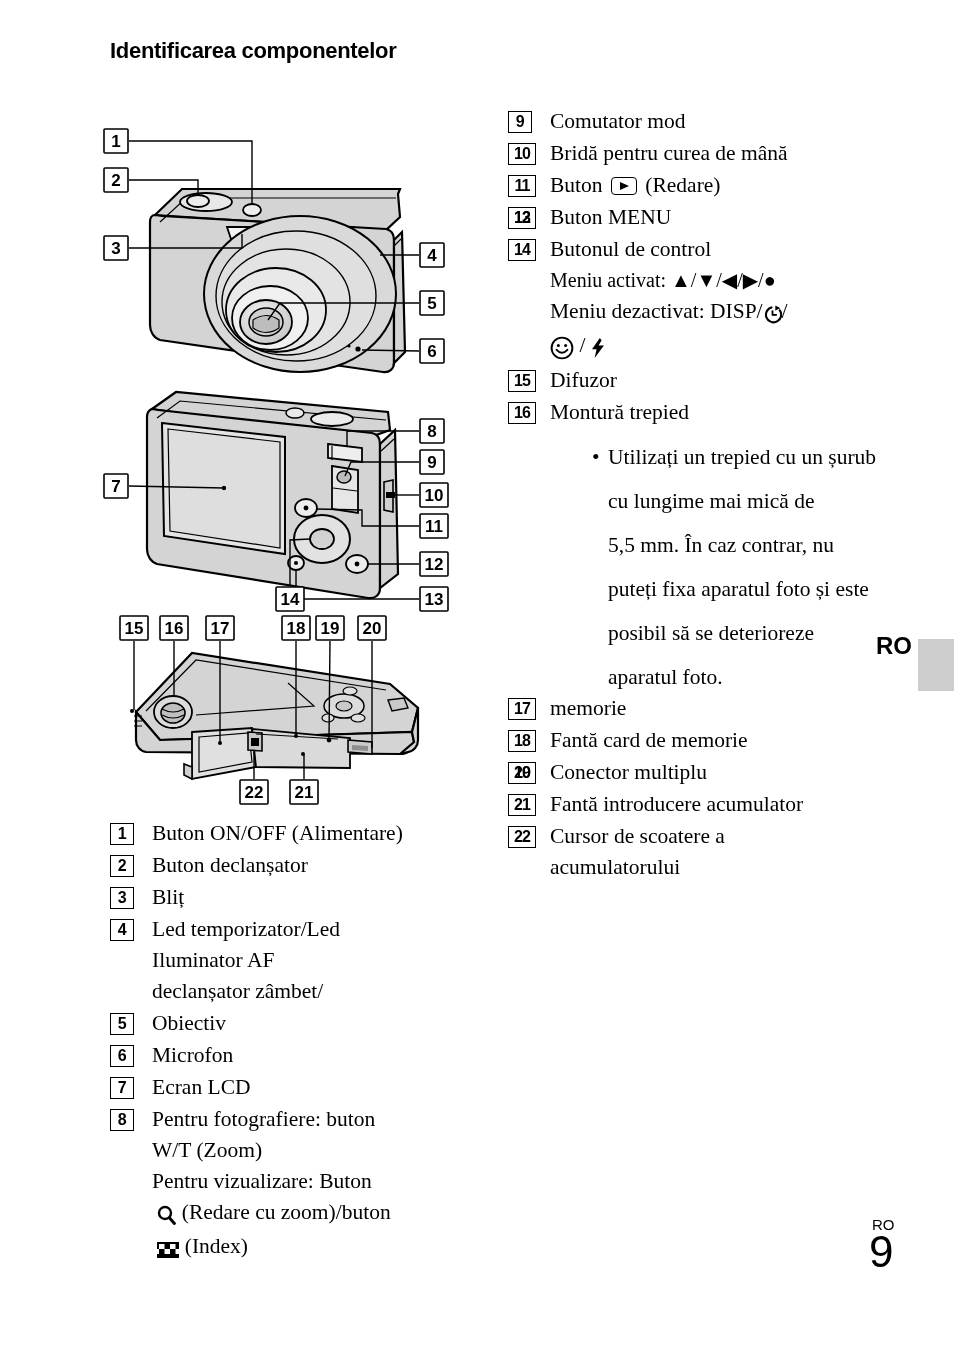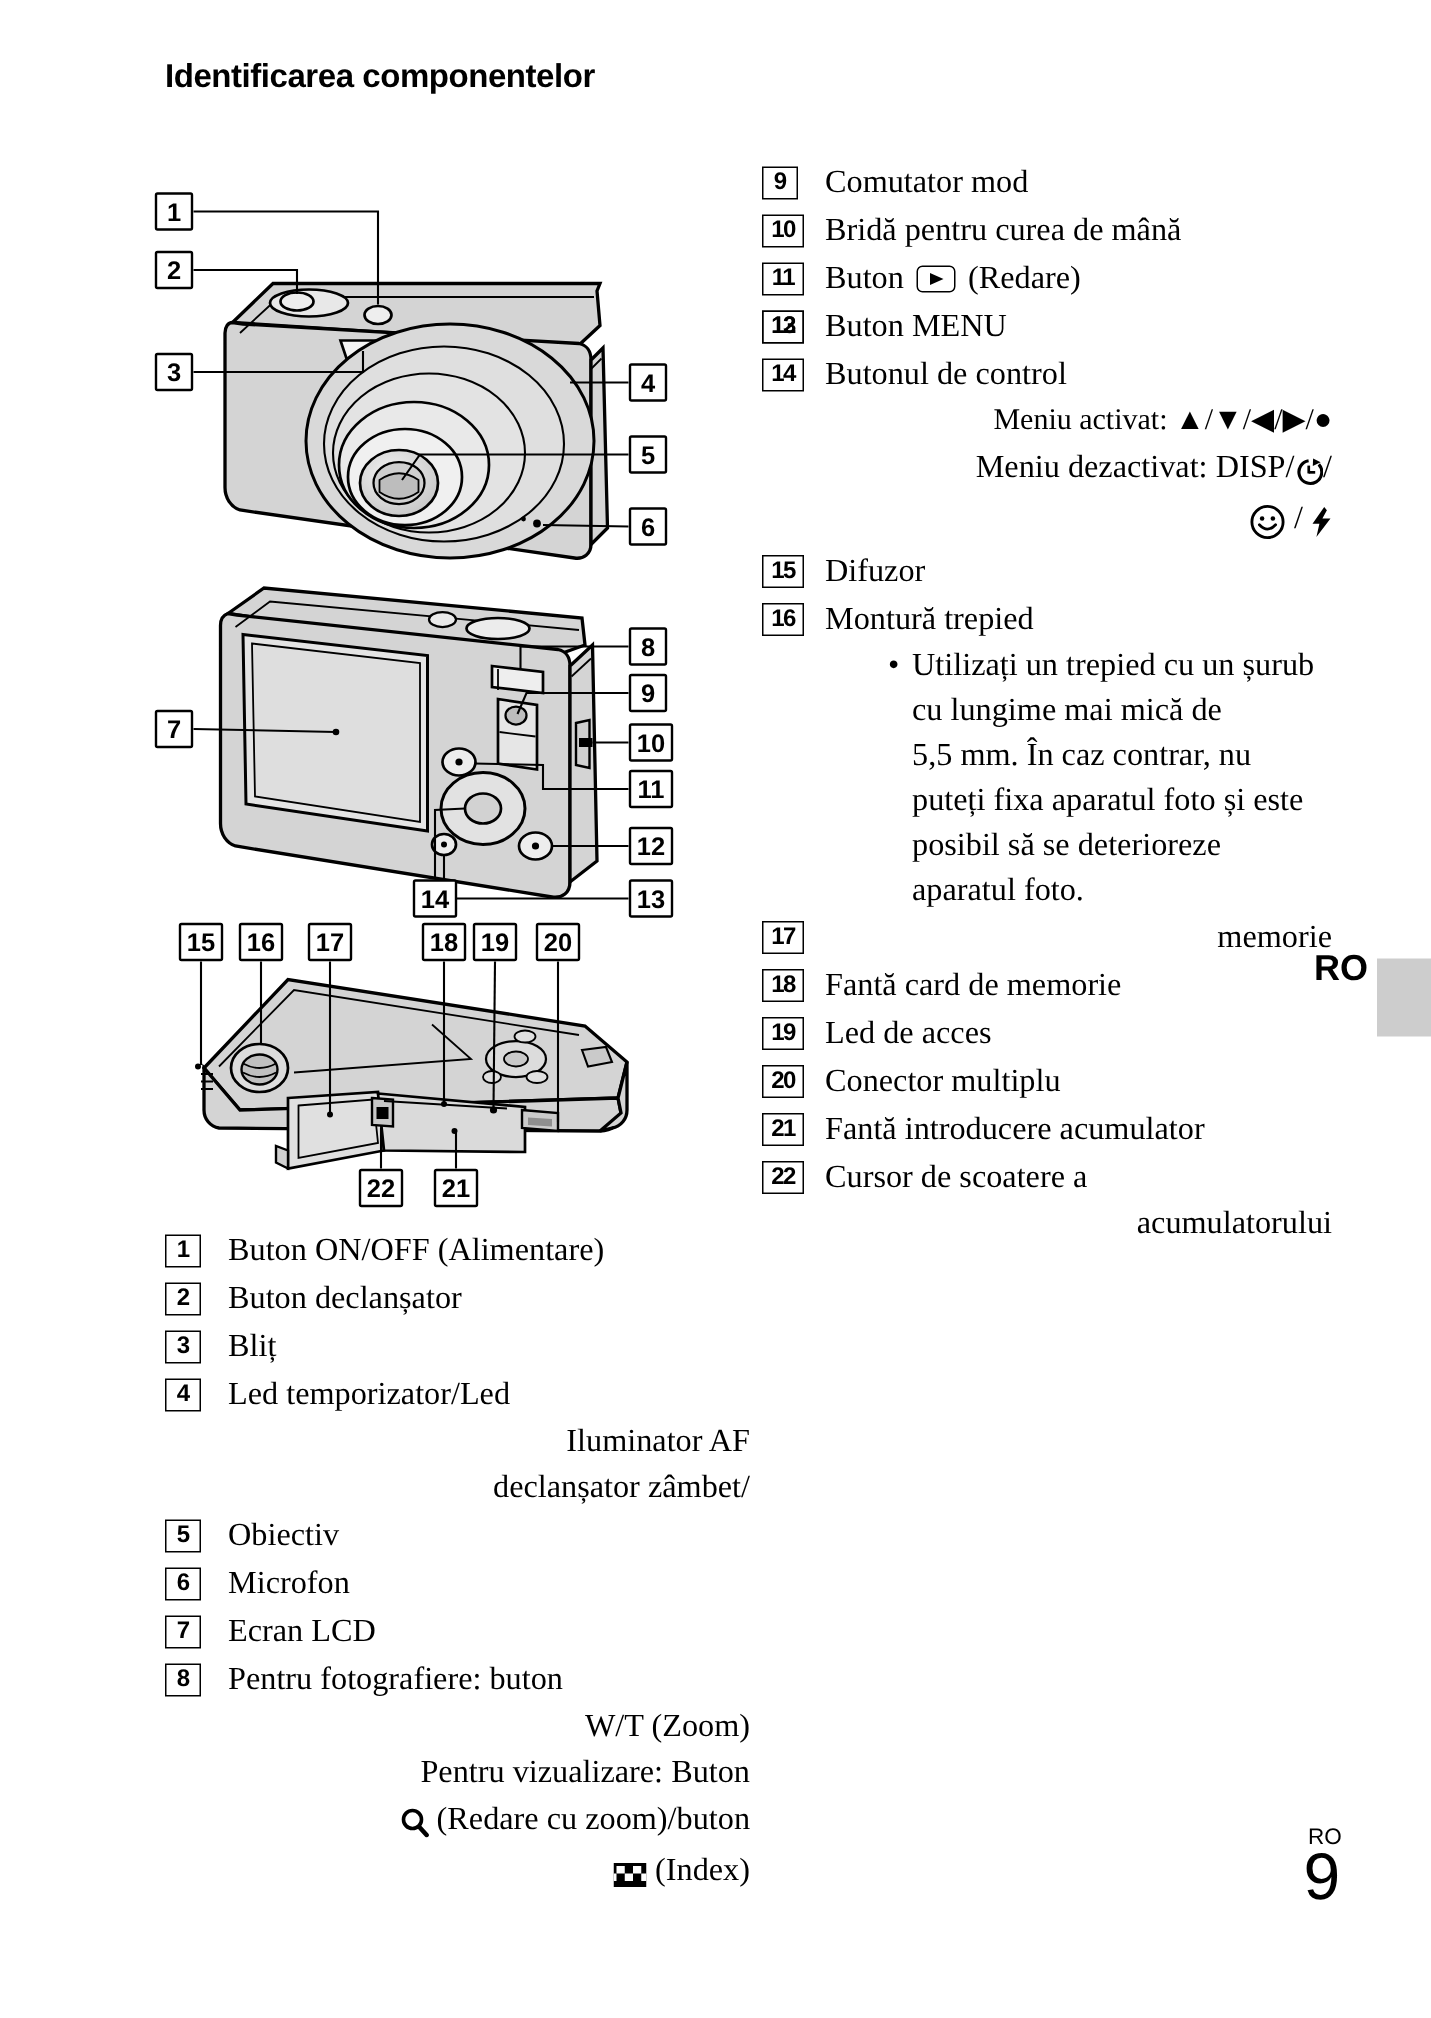--- a/index.html
+++ b/index.html
@@ -73,35 +73,34 @@
   }
   .item .numbox.wide {
     width: 28px;
     letter-spacing: -1px;
   }
   .item .label {
     display: block;
   }
   .item .sub {
     display: block;
-    text-align: right;
   }
   .bullet {
     position: relative;
     padding-left: 58px;
     font-size: 21.5px;
     line-height: 30px;
   }
   .bullet .dot {
     position: absolute;
     left: 42px;
     top: 0px;
     font-size: 21.5px;
   }
-  .bullet .btext { display: block; }
+  .bullet .btext { display: block; margin-top: 14px; }
 
   .inline-icon {
     display: inline-block;
     vertical-align: -3px;
   }
 
   
   .icon-play {
     width: 26px; height: 18px;
     border: 1.5px solid #000;
@@ -593,21 +592,20 @@
       <span class="sub">memorie</span>
     </div>
 
     <div class="item">
       <span class="numbox wide">18</span>
       <span class="label">Fantă card de memorie</span>
     </div>
 
     <div class="item">
       <span class="numbox wide">19</span>
-      <span class="label">Led de acces</span>
     </div>
 
     <div class="item">
       <span class="numbox wide">20</span>
       <span class="label">Conector multiplu</span>
     </div>
 
     <div class="item">
       <span class="numbox wide">21</span>
       <span class="label">Fantă introducere acumulator</span>

